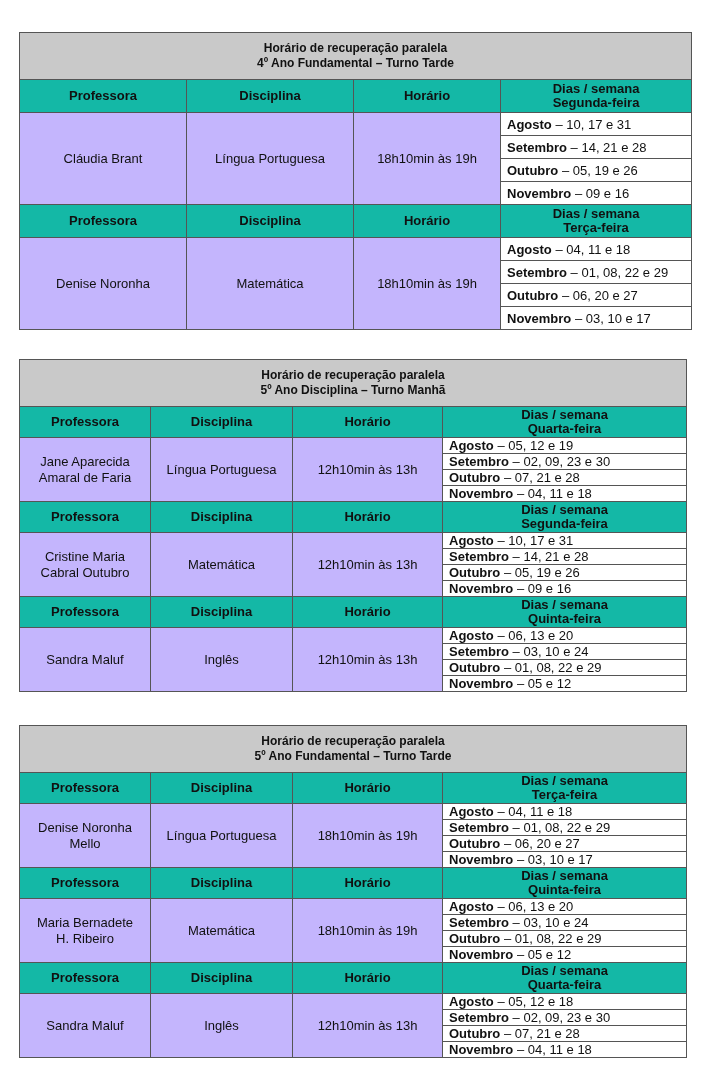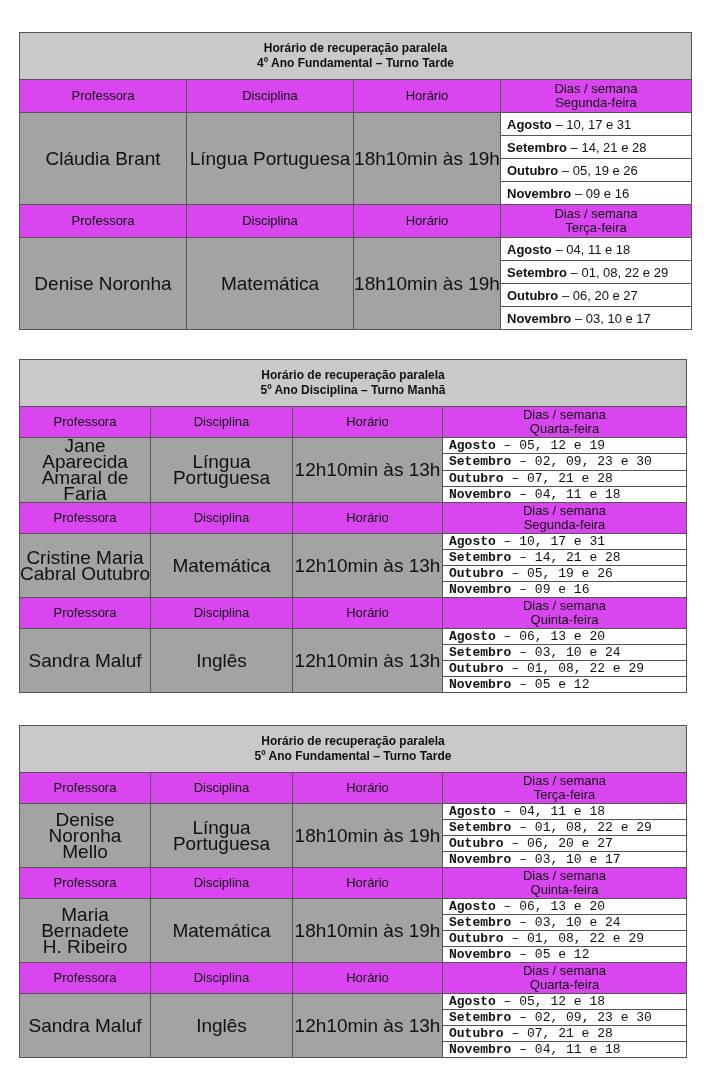--- a/index.html
+++ b/index.html
@@ -1,28 +1,28 @@
 <!DOCTYPE html>
 <html><head>
 <meta charset="utf-8">
 <style>
   html, body { margin: 0; padding: 0; background: #ffffff; }
   body { width: 706px; height: 1079px; position: relative; font-family: "Liberation Sans", sans-serif; color: #111; }
   .tbl { position: absolute; border-collapse: collapse; table-layout: fixed; font-size: 13px; }
   .tbl td { border: 1px solid #555; padding: 0; text-align: center; vertical-align: middle; }
   .title-cell { background: #c9c9c9; font-weight: bold; font-size: 12px; line-height: 15px; }
-  .hdr-cell { background: #d946ef; font-weight: normal; font-size: 13px; line-height: 14px; }
-  .body-cell { background: #a3a3a3; font-size: 19px; line-height: 16px; }
+  .hdr-cell { background: #14b8a6; font-weight: bold; font-size: 13px; line-height: 14px; }
+  .body-cell { background: #c4b5fd; font-size: 13px; line-height: 16px; }
   .days-cell { text-align: left !important; padding-left: 6px !important; background: #fff; font-size: 13px; white-space: nowrap; margin-left: 32px; }
   .days-cell b { font-weight: bold; }
   #t1 { left: 19px; top: 32px; width: 672px; }
   #t2 { left: 19px; top: 359px; width: 667px; }
   #t3 { left: 19px; top: 725px; width: 667px; }
   #t1 .days-cell { height: 22px; }
-  #t2 .days-cell, #t3 .days-cell { height: 15px; line-height: 15px; font-family: Liberation Mono, monospace; }
+  #t2 .days-cell, #t3 .days-cell { height: 15px; line-height: 15px; }
 </style>
 </head>
 <body>
 
 <table class="tbl" id="t1">
   <colgroup>
       <col style="width:167px">
       <col style="width:167px">
       <col style="width:147px">
       <col style="width:191px">

